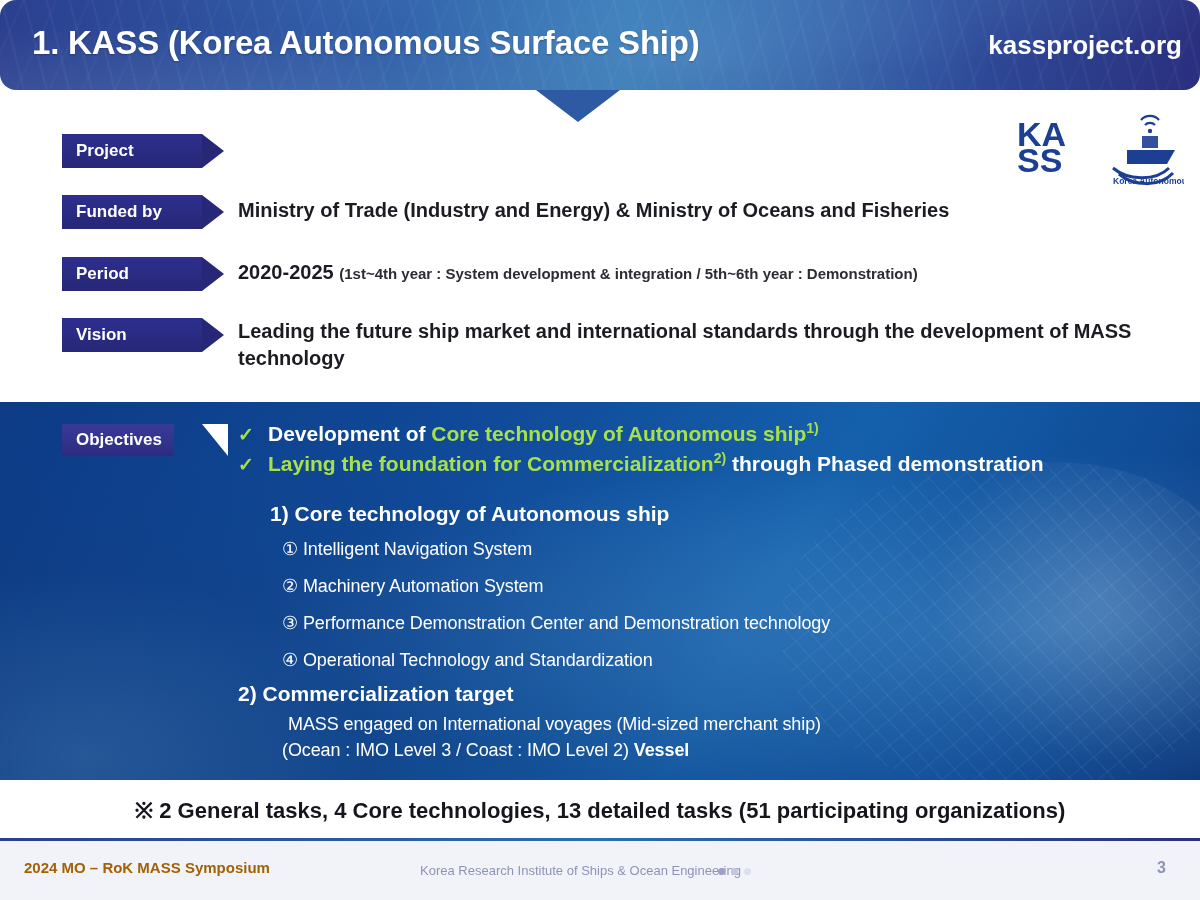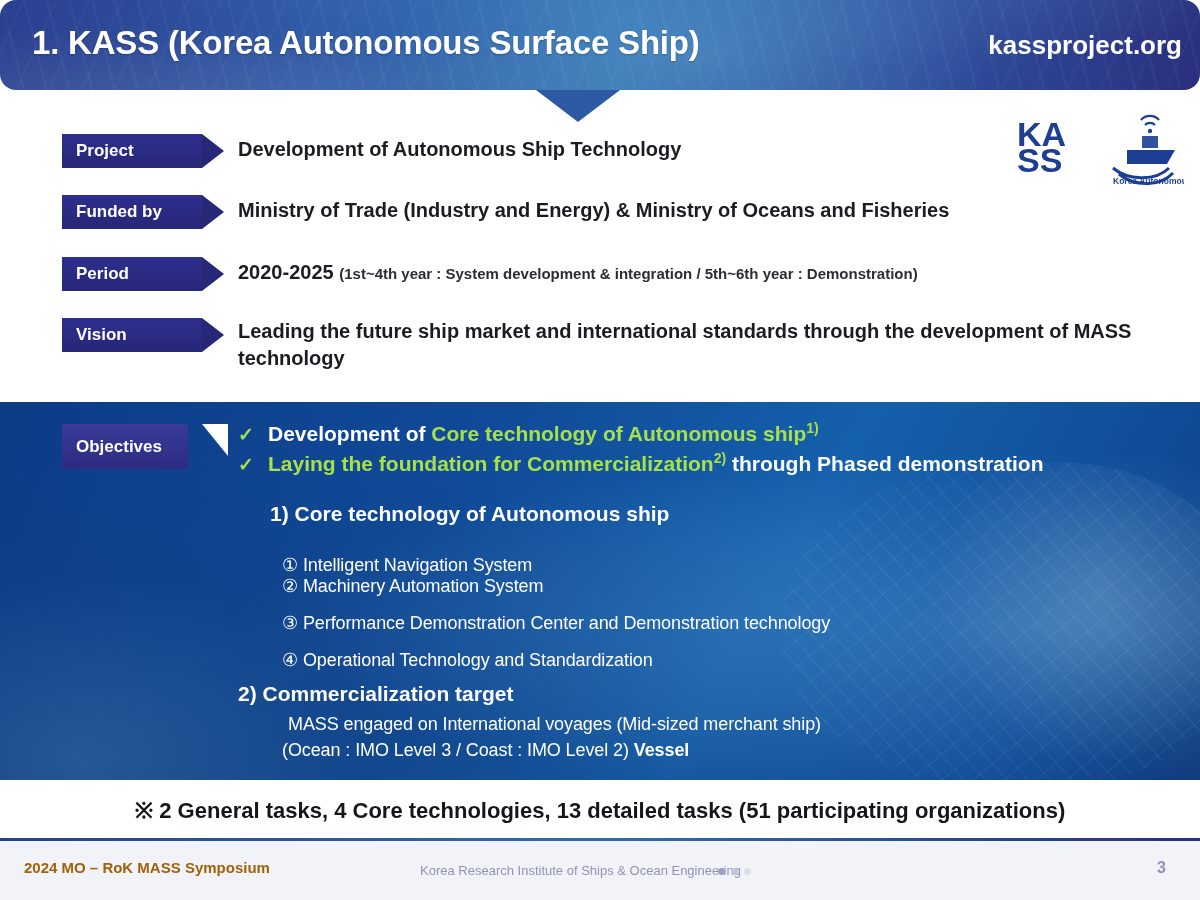--- a/index.html
+++ b/index.html
@@ -128,25 +128,25 @@
   .blue-body::after {
     content: "";
     position: absolute; left: 0; bottom: 0;
     width: 420px; height: 240px;
     background: radial-gradient(ellipse at 20% 90%, rgba(110,170,220,0.22) 0%, rgba(110,170,220,0) 60%);
     pointer-events: none;
   }
 
   .obj-chip {
     position: absolute; left: 62px; top: 22px;
-    height: 45px;
+    height: 32px;
     display: flex; align-items: center;
     background: linear-gradient(180deg, #3a3b99 0%, #2b2c80 100%);
     color: #ffffff; font-size: 17px; font-weight: bold;
-    padding: 0 26px 0 14px;
+    padding: 0 12px 0 14px;
     white-space: nowrap;
     z-index: 3;
   }
   .obj-chip-tail {
     position: absolute; left: 202px; top: 22px;
     width: 0; height: 0;
     border-top: 32px solid #ffffff;
     border-left: 26px solid transparent;
     z-index: 3;
   }
@@ -246,21 +246,20 @@
         <path d="M133,26 h16 v12 h-16 z" fill="#1c3f94" opacity="0.9"></path>
         <path d="M118,40 h48 l-8,14 h-40 z" fill="#1c3f94"></path>
         <text x="104" y="74" font-family="Liberation Sans, sans-serif" font-size="8.5" font-weight="bold" fill="#1c3f94">Korea Autonomous Surface Ship</text>
       </svg>
     </div>
 
     <div class="label-chip" style="left:62px; top:44px; width:140px;">
       <span>Project</span>
       <span class="chev"></span>
     </div>
-    <div class="row-text" style="left:238px; top:46px; width:900px;">Development of Autonomous Ship Technology</div>
 
     <div class="label-chip" style="left:62px; top:105px; width:140px;">
       <span>Funded by</span>
       <span class="chev"></span>
     </div>
     <div class="row-text" style="left:238px; top:107px; width:920px;">Ministry of Trade (Industry and Energy) &amp; Ministry of Oceans and Fisheries</div>
 
     <div class="label-chip" style="left:62px; top:167px; width:140px;">
       <span>Period</span>
       <span class="chev"></span>
@@ -294,21 +293,21 @@
       <div class="bullet-line">
         <span class="check">✓</span>
         <span>
           <span class="green">Laying the foundation for Commercialization</span><span class="green sup">2)</span><span> through Phased demonstration</span>
         </span>
       </div>
     </div>
 
     <div class="sec-title" style="left:254px; top:100px;margin-left:16px;">1) Core technology of Autonomous ship</div>
 
-    <div class="sec-item" style="left:282px; top:152px;">① Intelligent Navigation System</div>
+    <div class="sec-item" style="left:282px; top:136px;">① Intelligent Navigation System</div>
     <div class="sec-item" style="left:282px; top:173px;">② Machinery Automation System</div>
     <div class="sec-item" style="left:282px; top:210px;">③ Performance Demonstration Center and Demonstration technology</div>
     <div class="sec-item" style="left:282px; top:247px;">④ Operational Technology and Standardization</div>
 
     <div class="sec-title" style="left:238px; top:280px;">2) Commercialization target</div>
     <div class="sec-item" style="left:288px; top:312px;">MASS engaged on International voyages (Mid-sized merchant ship)</div>
     <div class="sec-item" style="left:282px; top:338px;">
       <span>(Ocean : IMO Level 3 / Coast : IMO Level 2) </span><b>Vessel</b>
     </div>
   </div>

